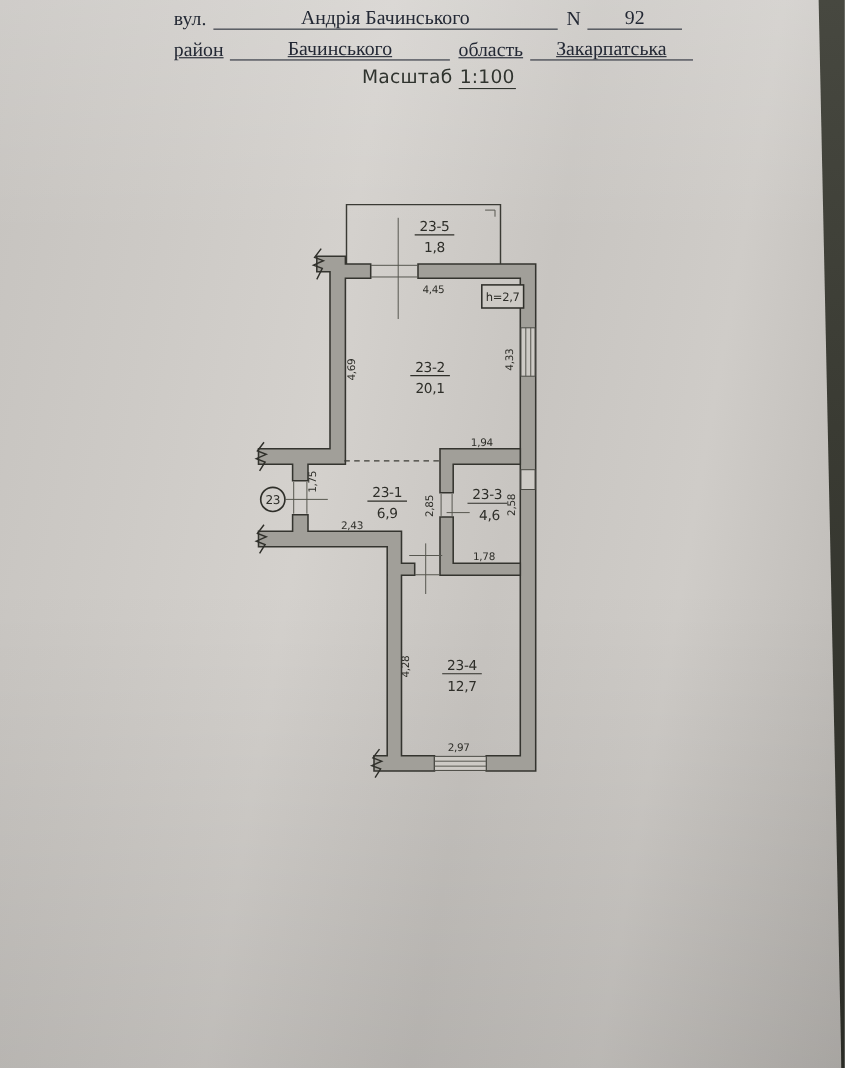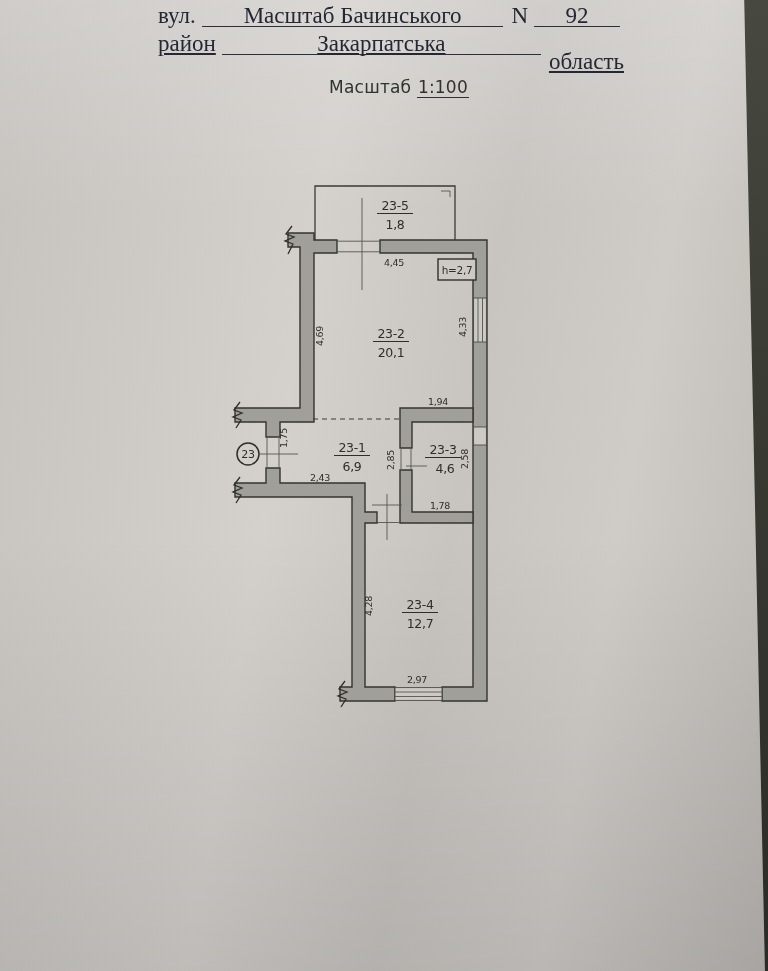--- a/index.html
+++ b/index.html
@@ -12,21 +12,21 @@
     position:absolute;inset:0;
     clip-path:polygon(0 0,96.9% 0,99.6% 100%,0 100%);
     background:
       linear-gradient(180deg,rgba(255,255,255,.16) 0%,rgba(255,255,255,0) 22%,rgba(0,0,0,0) 55%,rgba(0,0,0,.10) 100%),
       linear-gradient(100deg,#c6c3bf 0%,#cdcac6 20%,#d4d1cd 38%,#c8c5c1 58%,#cfccc8 76%,#bab7b3 100%);
   }
   .header{
     position:absolute;left:158px;top:6px;width:482px;
     font-family:"Liberation Serif",serif;color:#232834;
   }
-  .hrow{display:flex;align-items:flex-start;font-size:23px;line-height:20px;margin-bottom:7px;}
+  .hrow{display:flex;align-items:center;font-size:18px;line-height:20px;margin-bottom:7px;}
   .hlabel{flex:none;padding-right:6px;}
   .fill{flex:1;text-align:center;border-bottom:1.6px solid #2a2f3a;padding:0 4px;white-space:nowrap;}
   .fill.small{flex:none;width:78px;}
   .row1{padding-right:20px;}
   .row3{padding-right:10px;text-decoration:underline;}
   .scaleline{
     text-align:center;font-family:"DejaVu Sans",sans-serif;
     font-size:17px;color:#2f332e;letter-spacing:.2px;margin-top:-2px;
   }
   .scaleline .sv{border-bottom:1.4px solid #2f332e;padding:0 1px;}
@@ -43,28 +43,29 @@
   .brk{stroke:#2f2f2a;stroke-width:1.3;fill:none;}
 </style>
 </head>
 <body>
 
 <div class="paper">
 
   <div class="header">
     <div class="hrow row1">
       <span class="hlabel">вул.</span>
-      <span class="fill">Масштаб Бачинського</span>
+      <span class="fill">Андрія Бачинського</span>
       <span class="hlabel" style="padding-left:8px;">N</span>
       <span class="fill small">92</span>
     </div>
     <div class="hrow row3">
       <span class="hlabel">район</span>
-      <span class="fill" style="flex:1.5;">Закарпатська</span>
-      <span class="hlabel" style="padding-left:8px;margin-top:18px;">область</span>
+      <span class="fill" style="flex:1.5;">Бачинського</span>
+      <span class="hlabel" style="padding-left:8px;">область</span>
+      <span class="fill" style="flex:1.1;">Закарпатська</span>
     </div>
     <div class="scaleline">
       <span>Масштаб</span>
       <span class="sv">1:100</span>
     </div>
   </div>
 
   <svg width="768" height="971" viewBox="0 0 768 971">
 
     <path class="thin" d="M315,240 V186 H455 V240"></path>

